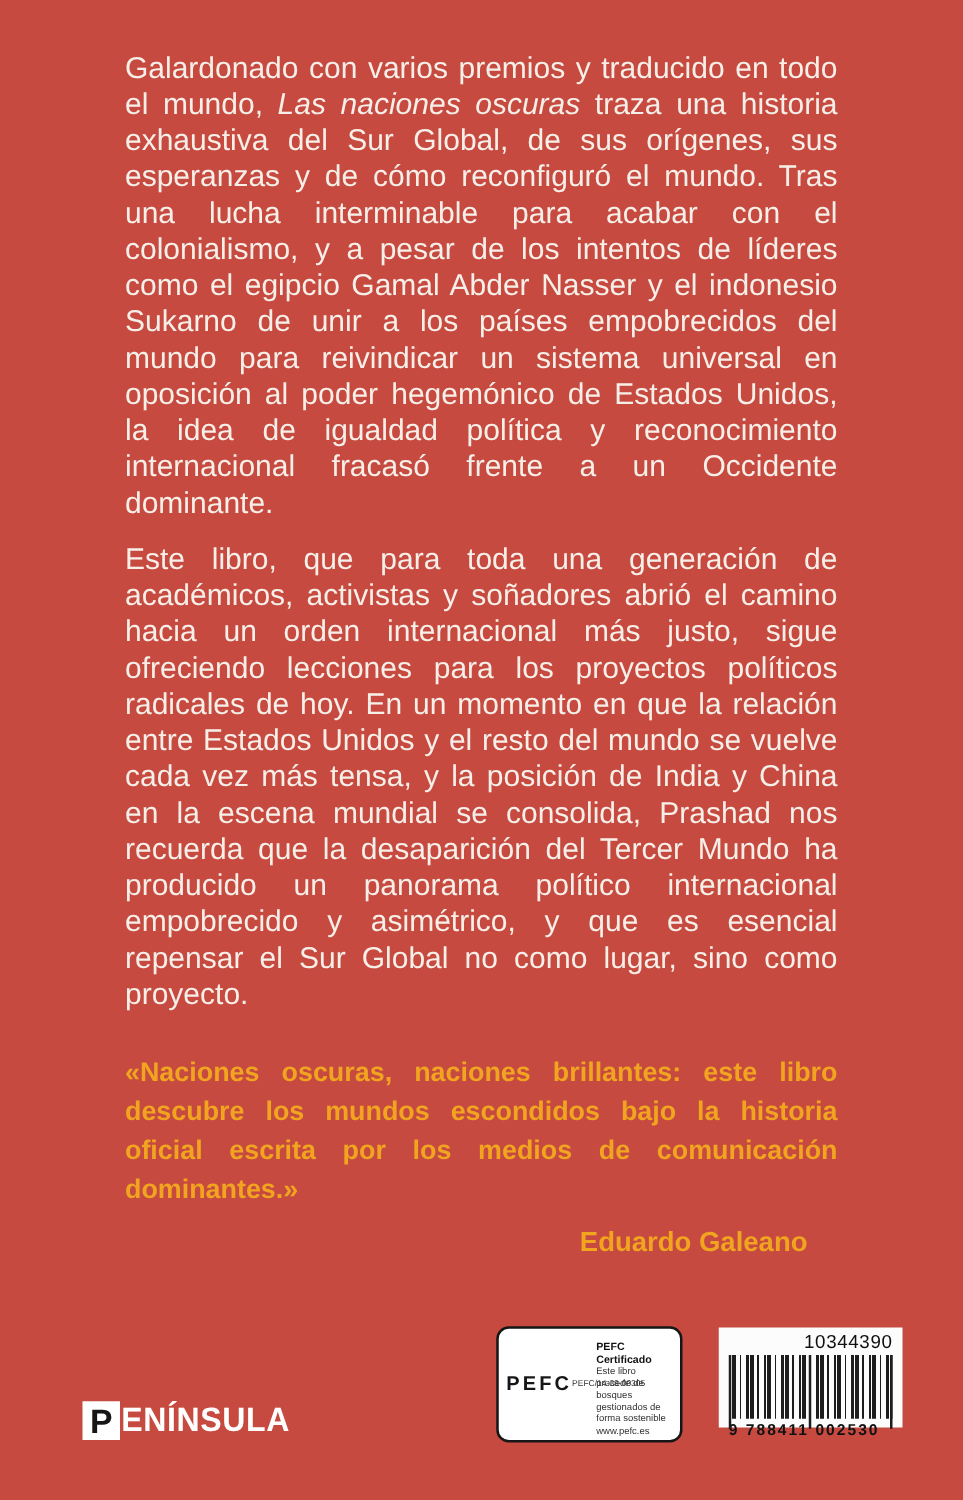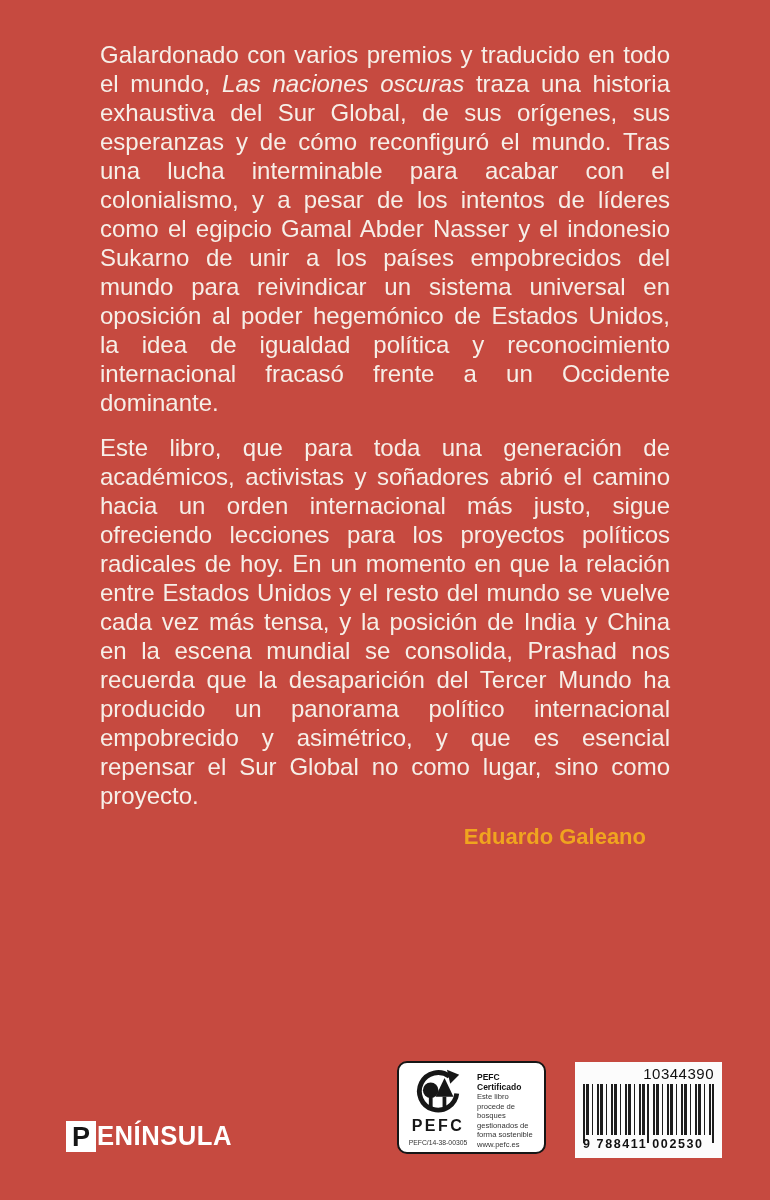--- a/index.html
+++ b/index.html
@@ -88,39 +88,39 @@
     width:149px;height:93px;
     background:#FFFFFF;
     border:2.5px solid var(--ink);
     border-radius:10px;
     display:flex;gap:5px;
     padding:6px 7px 6px 6px;
     color:#222;
   }
   .pefc-left{
     width:66px;
-    display:flex;flex-direction:column;align-items:center;justify-content:space-between;
+    display:flex;flex-direction:row;align-items:center;justify-content:space-between;
   }
   .pefc-acronym{
     font-size:16px;font-weight:bold;letter-spacing:2.5px;
     color:var(--ink);line-height:14px;
   }
   .pefc-license{font-size:6.8px;color:#333;white-space:nowrap;}
   .pefc-right{
     flex:1;
     display:flex;flex-direction:column;justify-content:space-between;
     padding:3px 0 2px 1px;
   }
   .pefc-cert{font-size:8.5px;font-weight:bold;color:#111;}
   .pefc-desc{font-size:7.6px;line-height:9.6px;color:#333;}
   .pefc-web{font-size:7.6px;color:#333;}
   
   .barcode{
     position:absolute;left:575px;top:1062px;
-    width:147px;height:96px;
+    width:147px;height:80px;
     background:#FCFCFC;
     padding:3px 8px 2px 8px;
   }
   .bc-number{
     text-align:right;
     font-size:15px;letter-spacing:.5px;color:#111;
     line-height:18px;
   }
   .bc-bars{
     position:relative;
@@ -144,20 +144,21 @@
 </style>
 </head>
 <body>
 
 <div class="cover">
 
 
   <main class="body-col">
     <p class="para" lang="es"><span>Galardonado con varios premios y traducido en todo el mundo, </span><em>Las naciones oscuras</em><span> traza una historia exhaustiva del Sur Global, de sus orígenes, sus esperanzas y de cómo reconfiguró el mundo. Tras una lucha interminable para acabar con el colonialismo, y a pesar de los intentos de líderes como el egipcio Gamal Abder Nasser y el indonesio Sukarno de unir a los países empobrecidos del mundo para reivindicar un sistema universal en oposición al poder hegemónico de Estados Unidos, la idea de igualdad política y reconocimiento internacional fracasó frente a un Occidente dominante.</span></p>
     <p class="para" lang="es">Este libro, que para toda una generación de académicos, activistas y soñadores abrió el camino hacia un orden internacional más justo, sigue ofreciendo lecciones para los proyectos políticos radicales de hoy. En un momento en que la relación entre Estados Unidos y el resto del mundo se vuelve cada vez más tensa, y la posición de India y China en la escena mundial se consolida, Prashad nos recuerda que la desaparición del Tercer Mundo ha producido un panorama político internacional empobrecido y asimétrico, y que es esencial repensar el Sur Global no como lugar, sino como proyecto.</p>
+    <div class="review" lang="es">«Naciones oscuras, naciones brillantes: este libro descubre los mundos escondidos bajo la historia oficial escrita por los medios de comunicación dominantes.»</div>
     <div class="review-author">Eduardo Galeano</div>
   </main>
 
   <div class="peninsula">
     <span class="p-box">P</span>
     <span class="p-rest">ENÍNSULA</span>
   </div>
 
   <div class="pefc-label">
     <div class="pefc-left">

